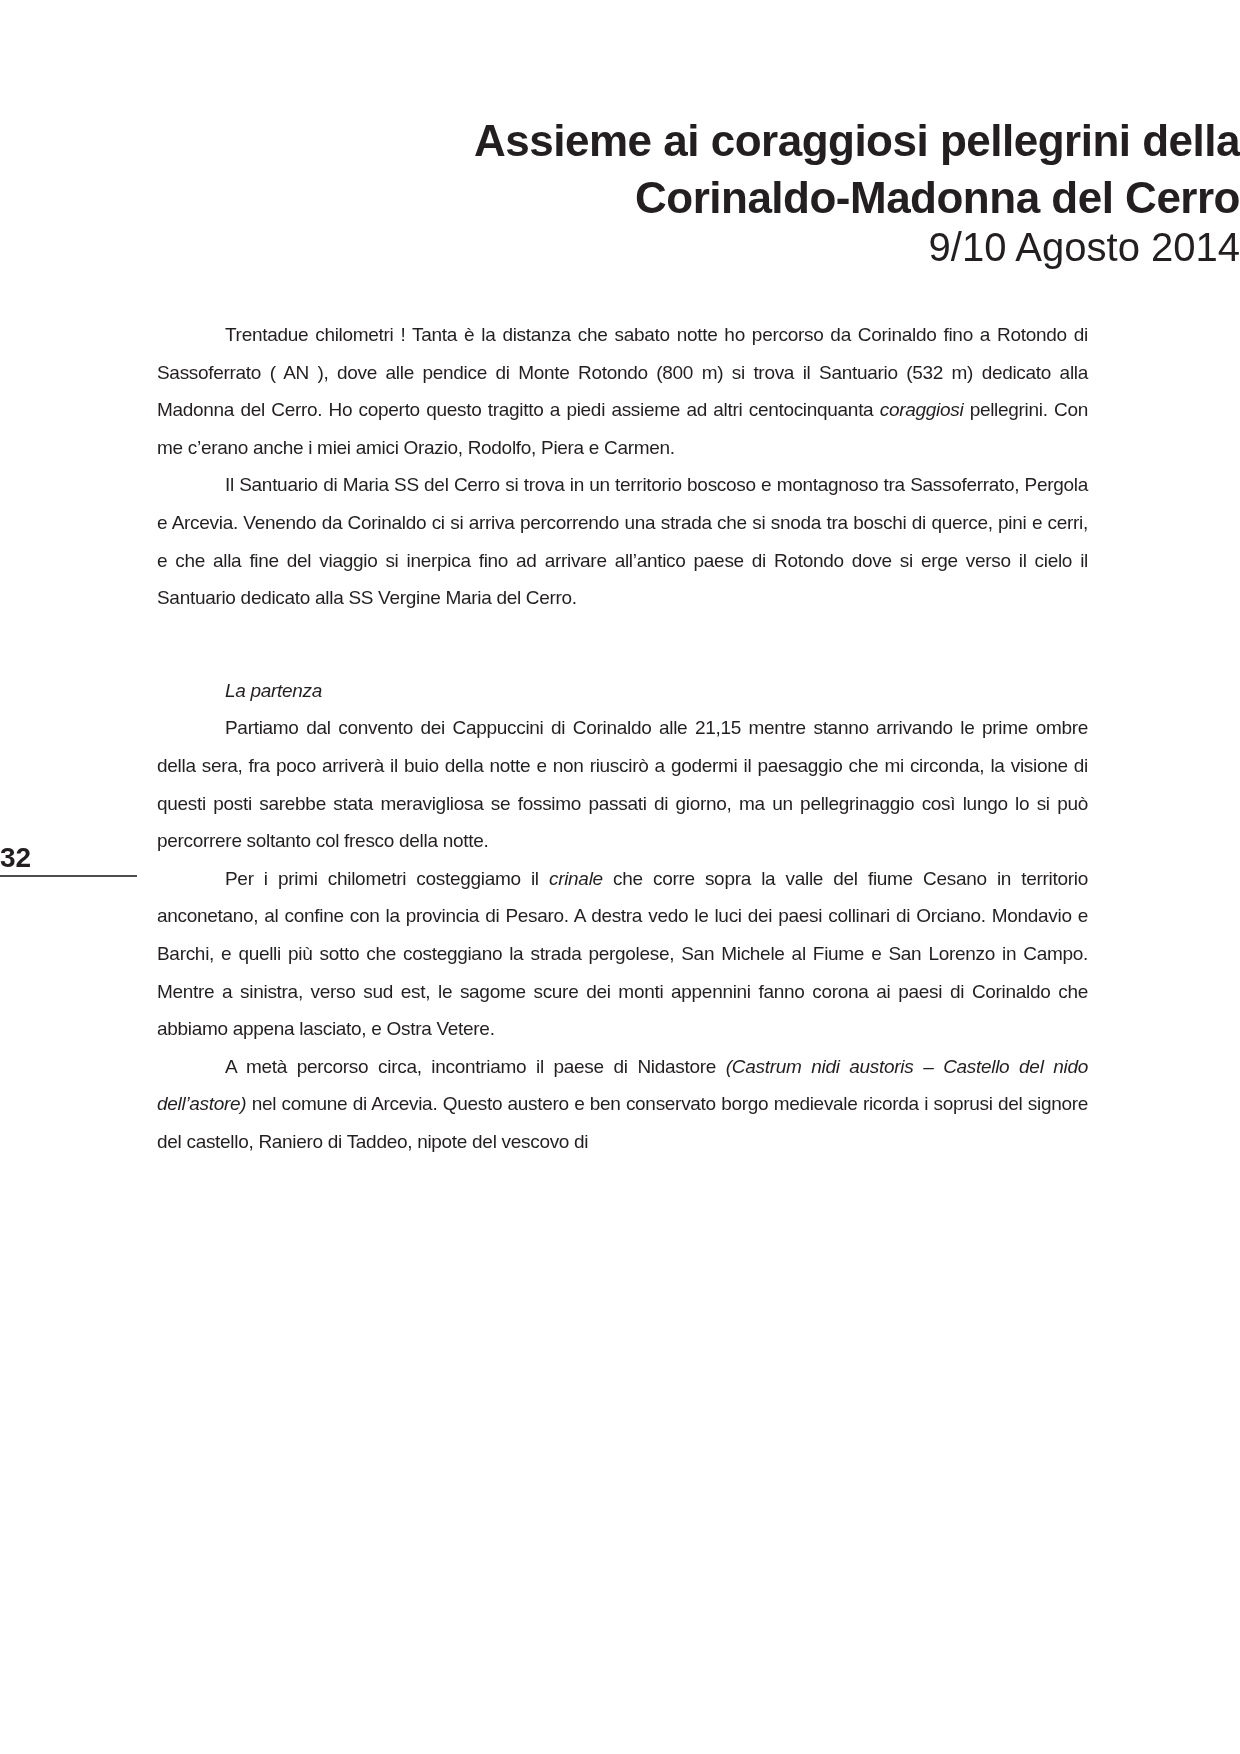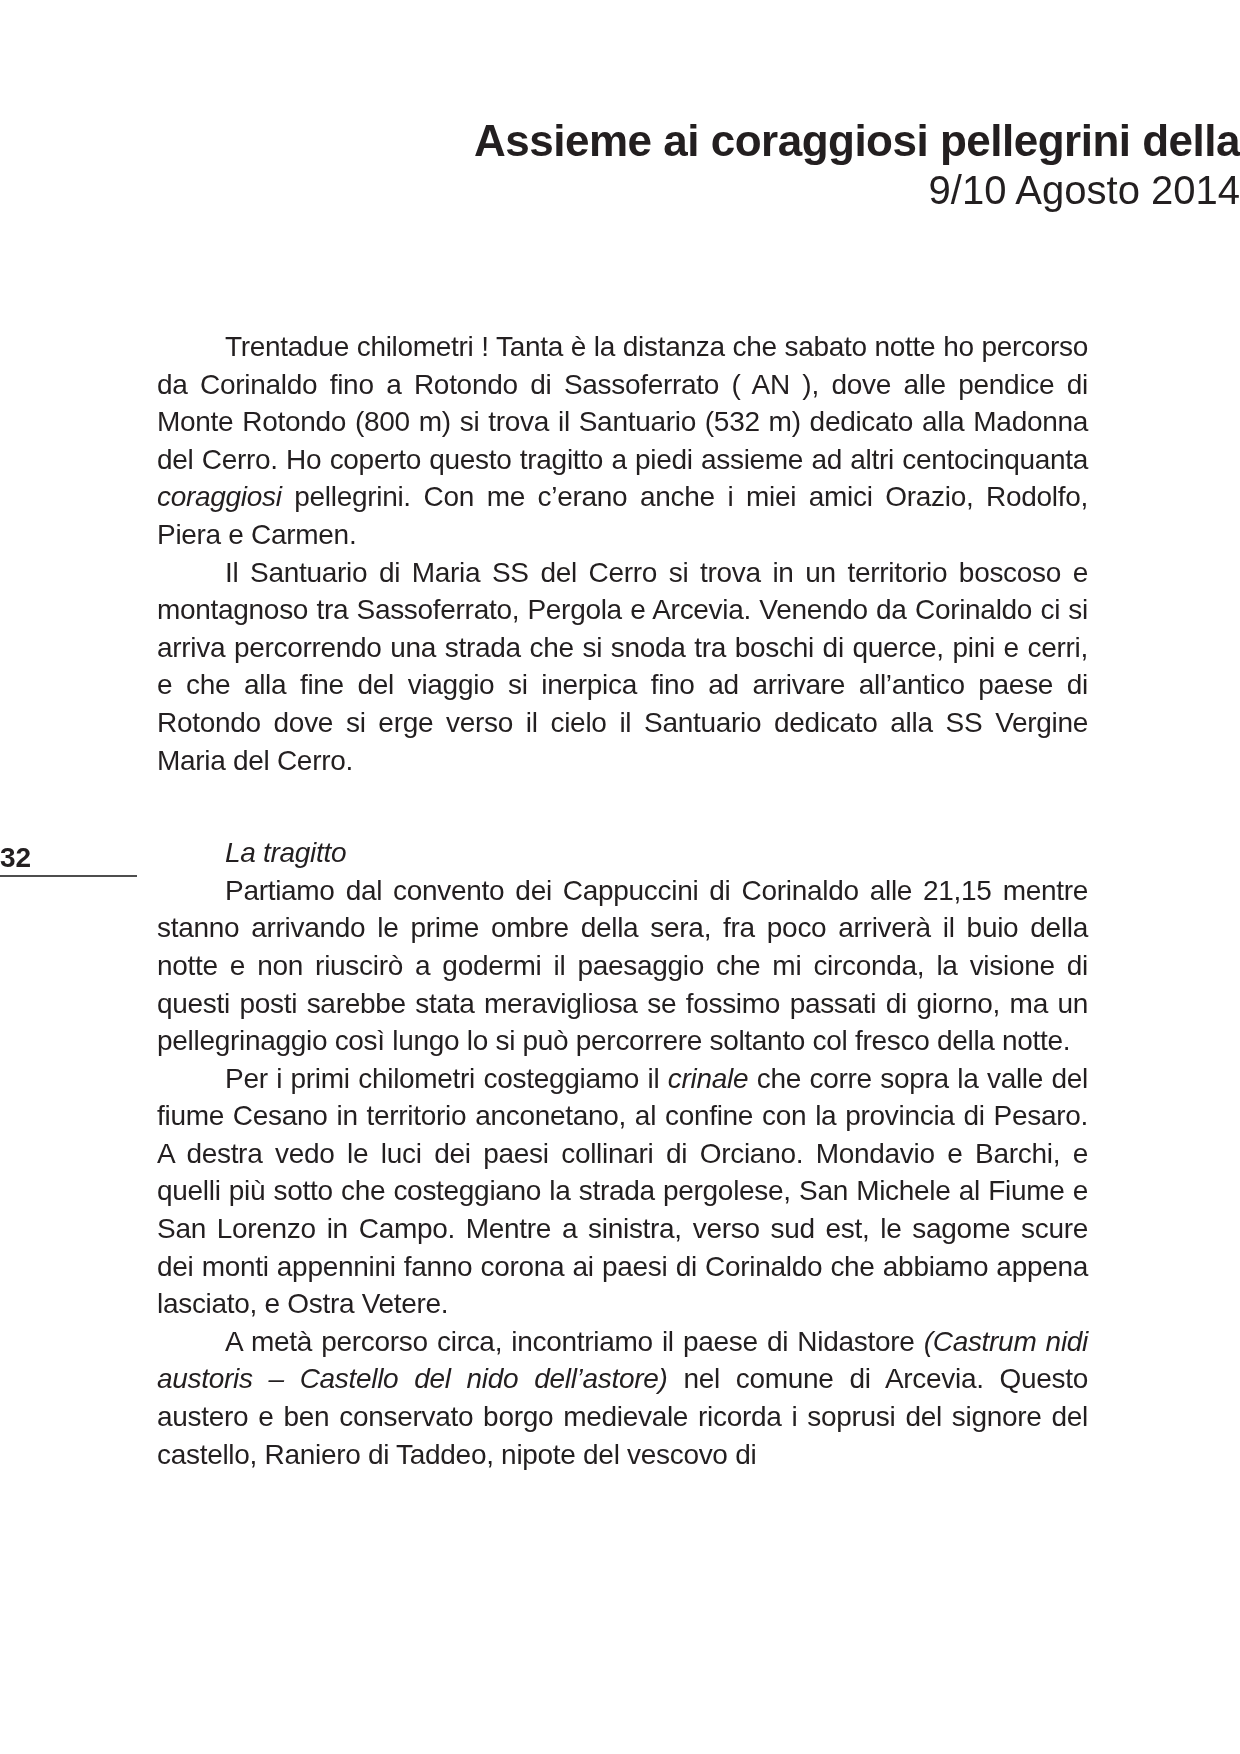--- a/index.html
+++ b/index.html
@@ -31,23 +31,23 @@
   }
   .subtitle {
     font-size: 40px;
     font-weight: 400;
     line-height: 38px;
     margin-top: 2px;
   }
   .text-column {
     position: absolute;
     left: 157px;
-    top: 328px;
+    top: 316px;
     width: 931px;
-    font-size: 28px;
+    font-size: 19px;
     line-height: 37.6px;
     letter-spacing: -0.3px;
     text-align: justify;
   }
   .text-column p {
     margin: 0;
     text-indent: 68px;
   }
   .text-column p.section-heading {
     margin-top: 55px;
@@ -79,25 +79,26 @@
 </head>
 <body>
 
 <div class="page">
 
   <div class="pagenum">32</div>
   <div class="pagenum-rule"></div>
 
   <div class="title-block">
     <div class="title-line">Assieme ai coraggiosi pellegrini della</div>
+    <div class="title-line">Corinaldo-Madonna del Cerro</div>
     <div class="subtitle">9/10 Agosto 2014</div>
   </div>
 
   <div class="text-column" id="text-column">
       <p class="body-paragraph"><span>Trentadue chilometri ! Tanta è la distanza che sabato notte ho percorso da Corinaldo fino a Rotondo di Sassoferrato ( AN ), dove alle pendice di Monte Rotondo (800 m) si trova il Santuario (532 m) dedicato alla Madonna del Cerro. Ho coperto questo tragitto a piedi assieme ad altri centocinquanta </span><span class="it">coraggiosi</span><span> pellegrini. Con me c’erano anche i miei amici Orazio, Rodolfo, Piera e Carmen.</span></p>
       <p class="body-paragraph"><span>Il Santuario di Maria SS del Cerro si trova in un territorio boscoso e montagnoso tra Sassoferrato, Pergola e Arcevia. Venendo da Corinaldo ci si arriva percorrendo una strada che si snoda tra boschi di querce, pini e cerri, e che alla fine del viaggio si inerpica fino ad arrivare all’antico paese di Rotondo dove si erge verso il cielo il Santuario dedicato alla SS Vergine Maria del Cerro.</span></p>
-      <p class="section-heading"><span class="it">La tragitto</span></p>
+      <p class="section-heading"><span class="it">La partenza</span></p>
       <p class="body-paragraph"><span>Partiamo dal convento dei Cappuccini di Corinaldo alle 21,15 mentre stanno arrivando le prime ombre della sera, fra poco arriverà il buio della notte e non riuscirò a godermi il paesaggio che mi circonda, la visione di questi posti sarebbe stata meravigliosa se fossimo passati di giorno, ma un pellegrinaggio così lungo lo si può percorrere soltanto col fresco della notte.</span></p>
       <p class="body-paragraph"><span>Per i primi chilometri costeggiamo il </span><span class="it">crinale</span><span> che corre sopra la valle del fiume Cesano in territorio anconetano, al confine con la provincia di Pesaro. A destra vedo le luci dei paesi collinari di Orciano. Mondavio e Barchi, e quelli più sotto che costeggiano la strada pergolese, San Michele al Fiume e San Lorenzo in Campo. Mentre a sinistra, verso sud est, le sagome scure dei monti appennini fanno corona ai paesi di Corinaldo che abbiamo appena lasciato, e Ostra Vetere.</span></p>
       <p class="body-paragraph"><span>A metà percorso circa, incontriamo il paese di Nidastore </span><span class="it">(Castrum nidi austoris – Castello del nido dell’astore)</span><span> nel comune di Arcevia. Questo austero e ben conservato borgo medievale ricorda i soprusi del signore del castello, Raniero di Taddeo, nipote del vescovo di</span></p>
     </div>
 
 </div>
 
 </body></html>

